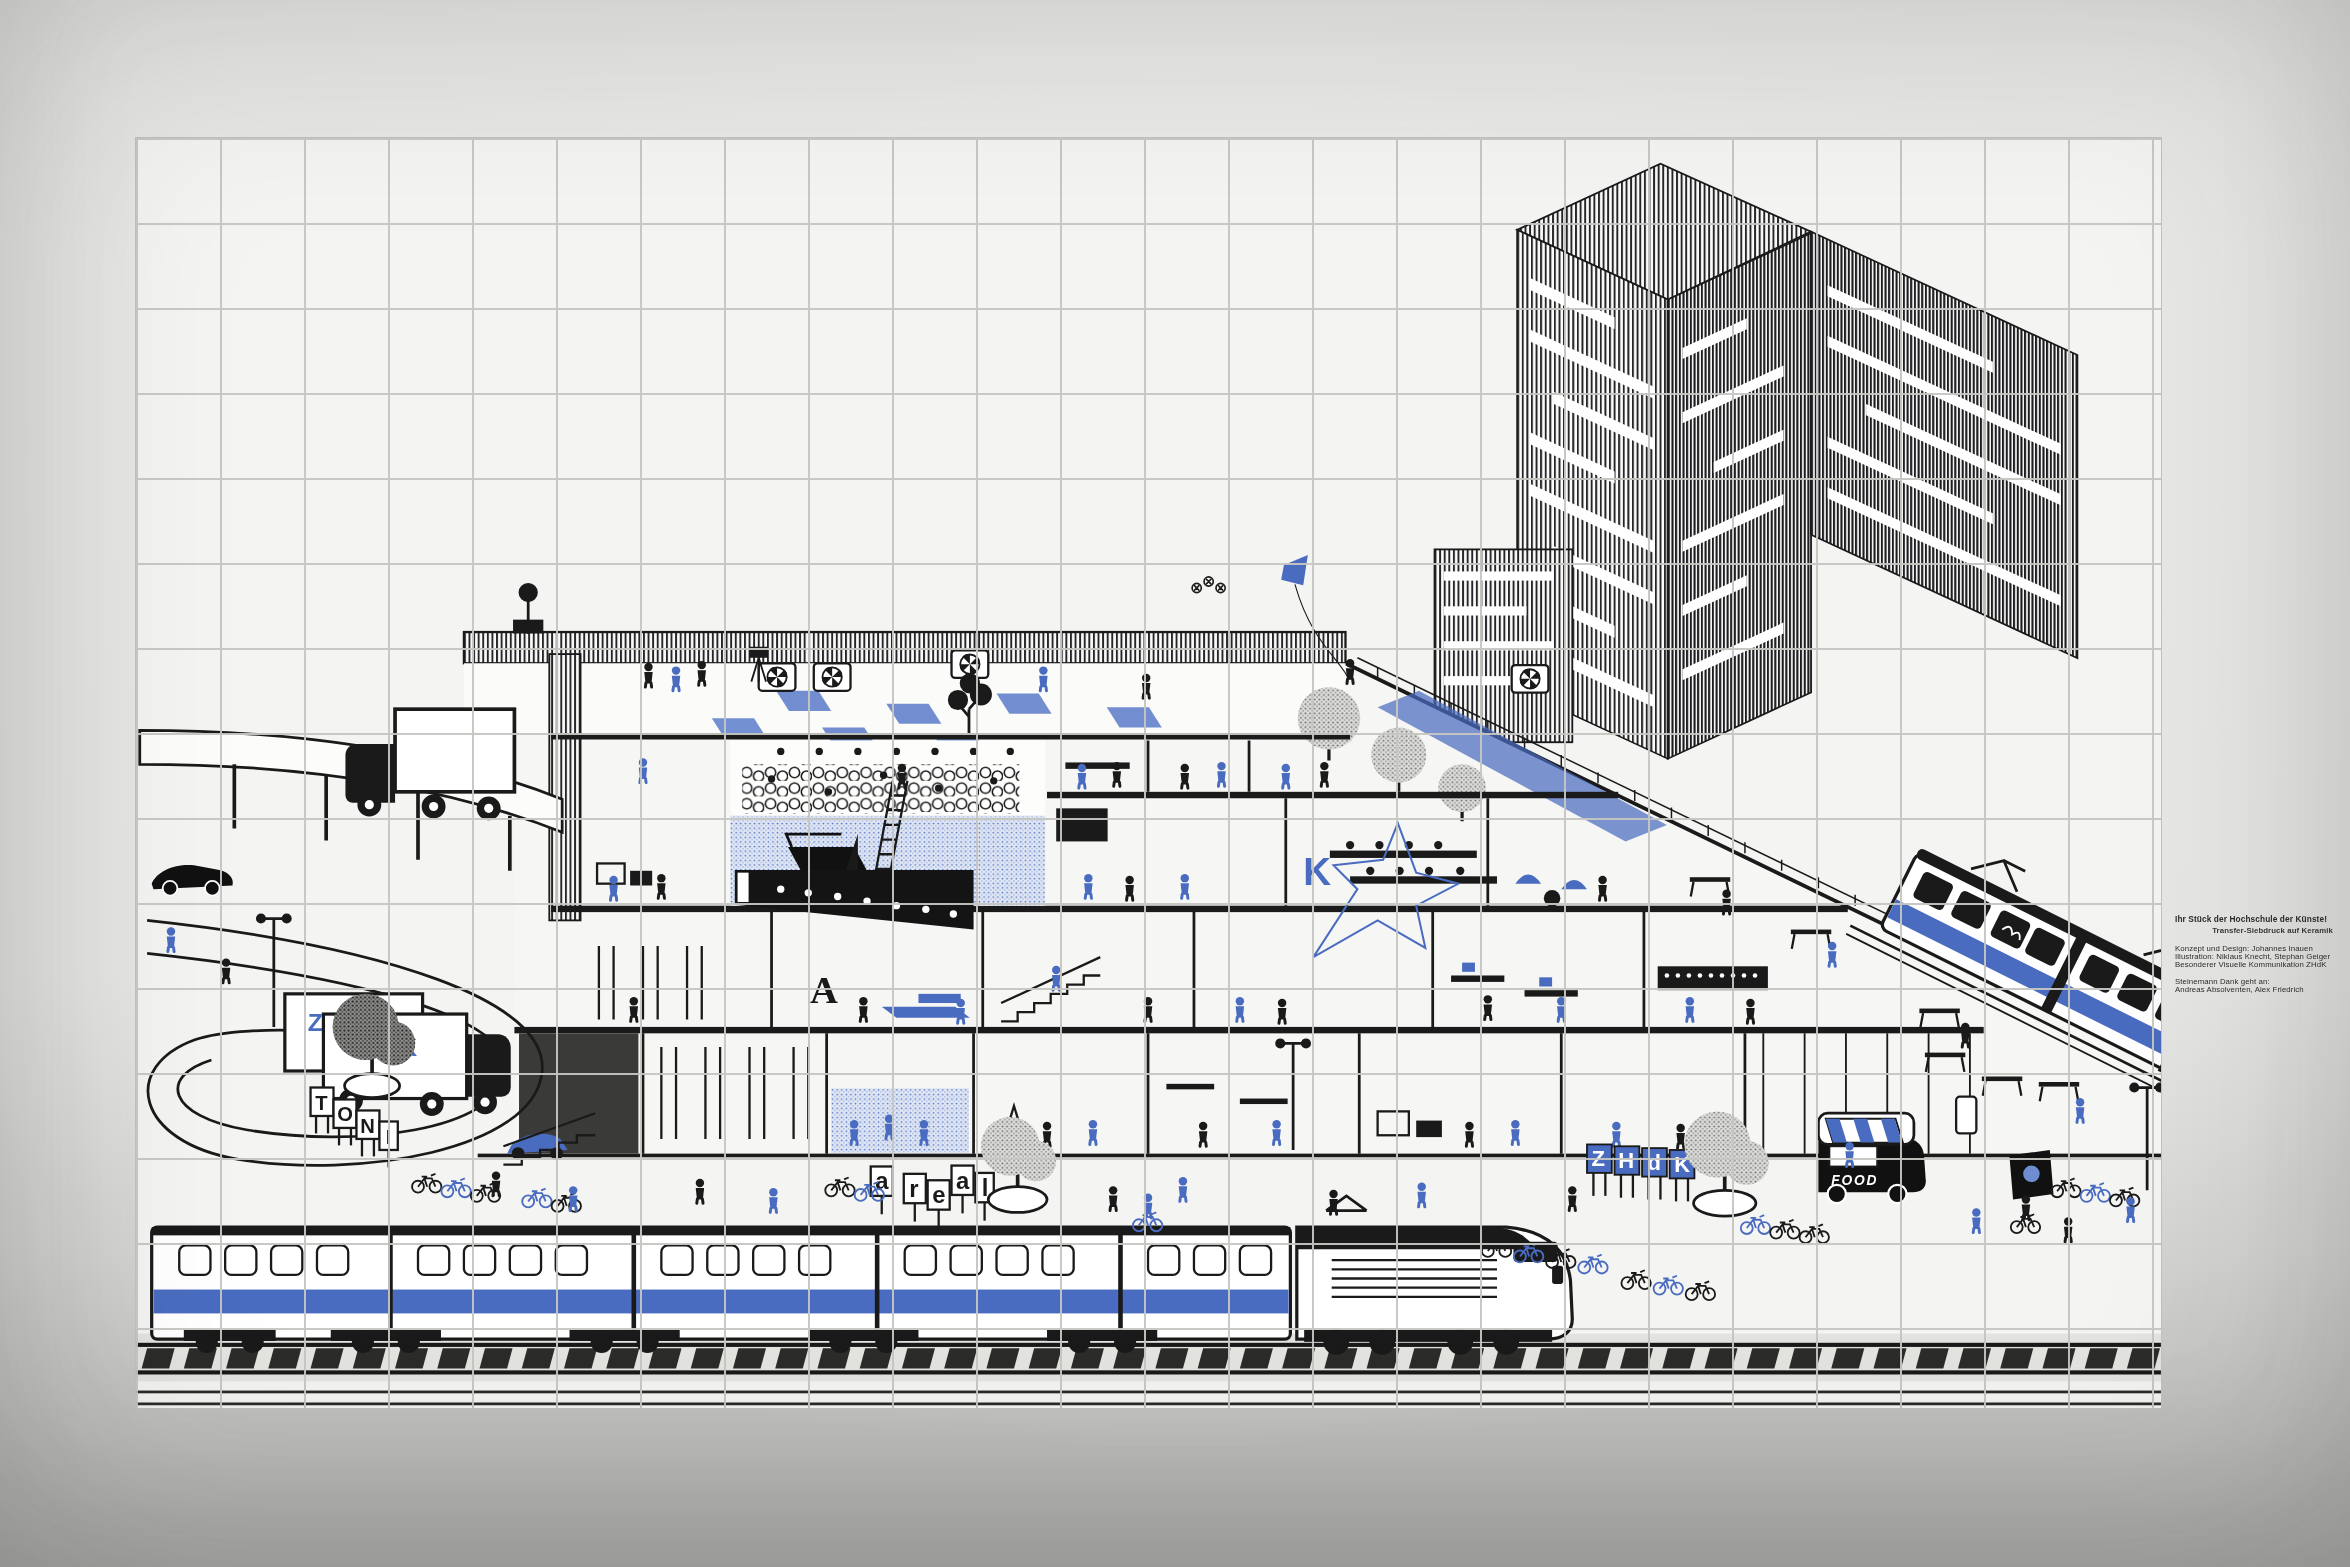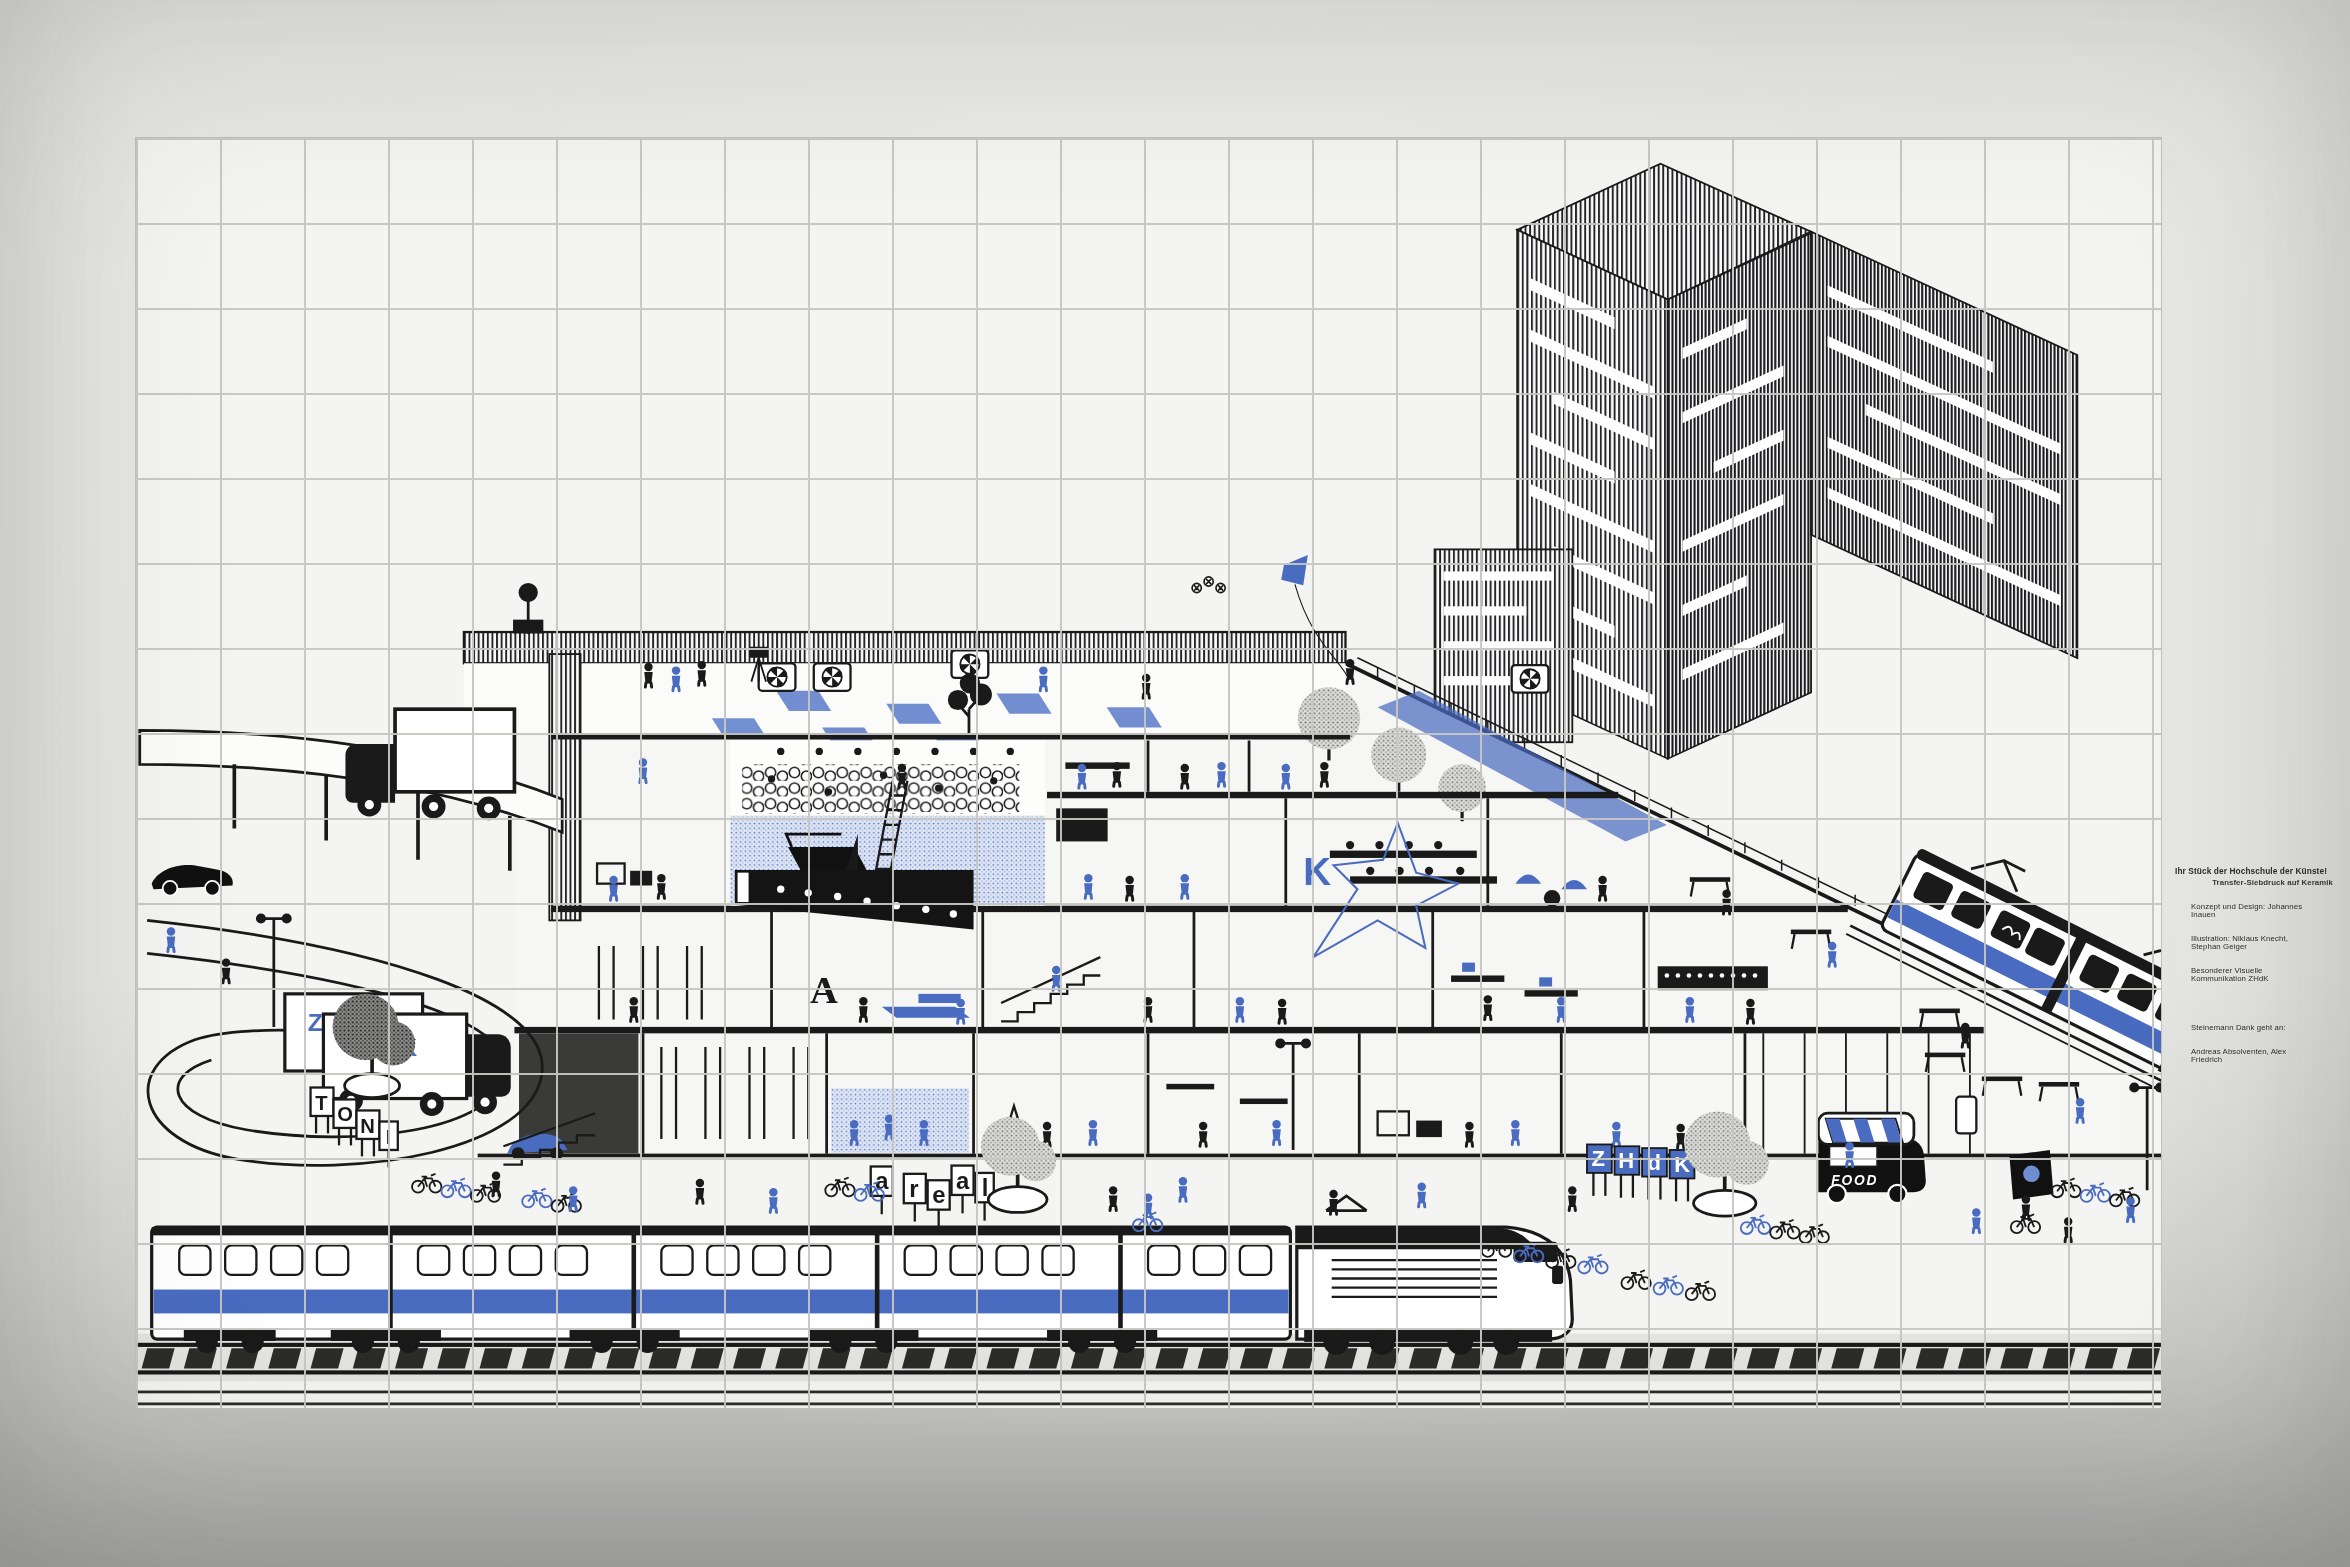--- a/index.html
+++ b/index.html
@@ -12,25 +12,25 @@
     box-shadow:inset 0 0 239px rgba(40,40,38,.18), inset 0 -83px 147px rgba(40,40,38,.10);}
   
   #mural{position:absolute;left:136px;top:138px;width:2025px;height:1270px;background:#f4f4f2;
     outline:1.8px solid #c2c2be;}
   #mural svg{position:absolute;left:0;top:0;width:100%;height:100%;display:block;}
   #grout{position:absolute;inset:0;pointer-events:none;opacity:.95;
     background-image:
       repeating-linear-gradient(to right, #c6c6c2 0px, #c6c6c2 1.8px, transparent 1.8px, transparent 84px),
       repeating-linear-gradient(to bottom, #c6c6c2 0px, #c6c6c2 1.8px, transparent 1.8px, transparent 85px);}
   
-  #credits{position:absolute;left:2175px;top:867px;width:158px;color:#2d2d2b;
+  #credits{position:absolute;left:2175px;top:915px;width:158px;color:#2d2d2b;
     font-size:7.8px;line-height:8px;letter-spacing:0.1px;}
   #credits .t{font-weight:bold;font-size:8.3px;margin:0 0 3.7px 0;}
   #credits .s{font-weight:bold;color:#3a3a38;margin:0 0 10px 0;text-align:right;}
-  #credits p{margin:16px;}
+  #credits p{margin:0;}
   #credits .gap{height:9.2px;}
   
   .pb{color:#1a1a1a}.pu{color:#4a6cc0}
   text{font-family:"Liberation Sans", sans-serif;}
   .serif{font-family:"Liberation Serif", serif;}
 </style>
 </head>
 <body>
 
 <div id="photo">

